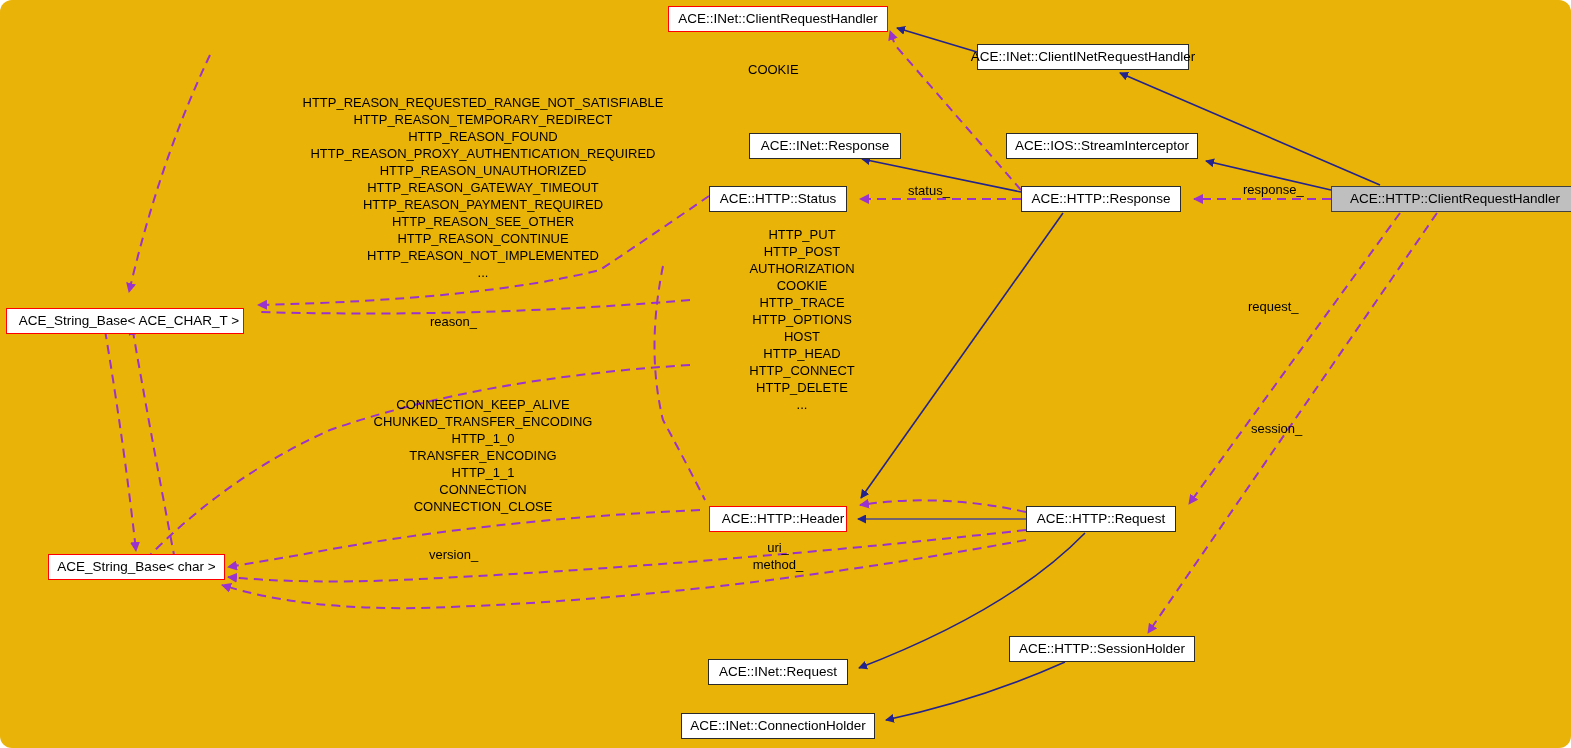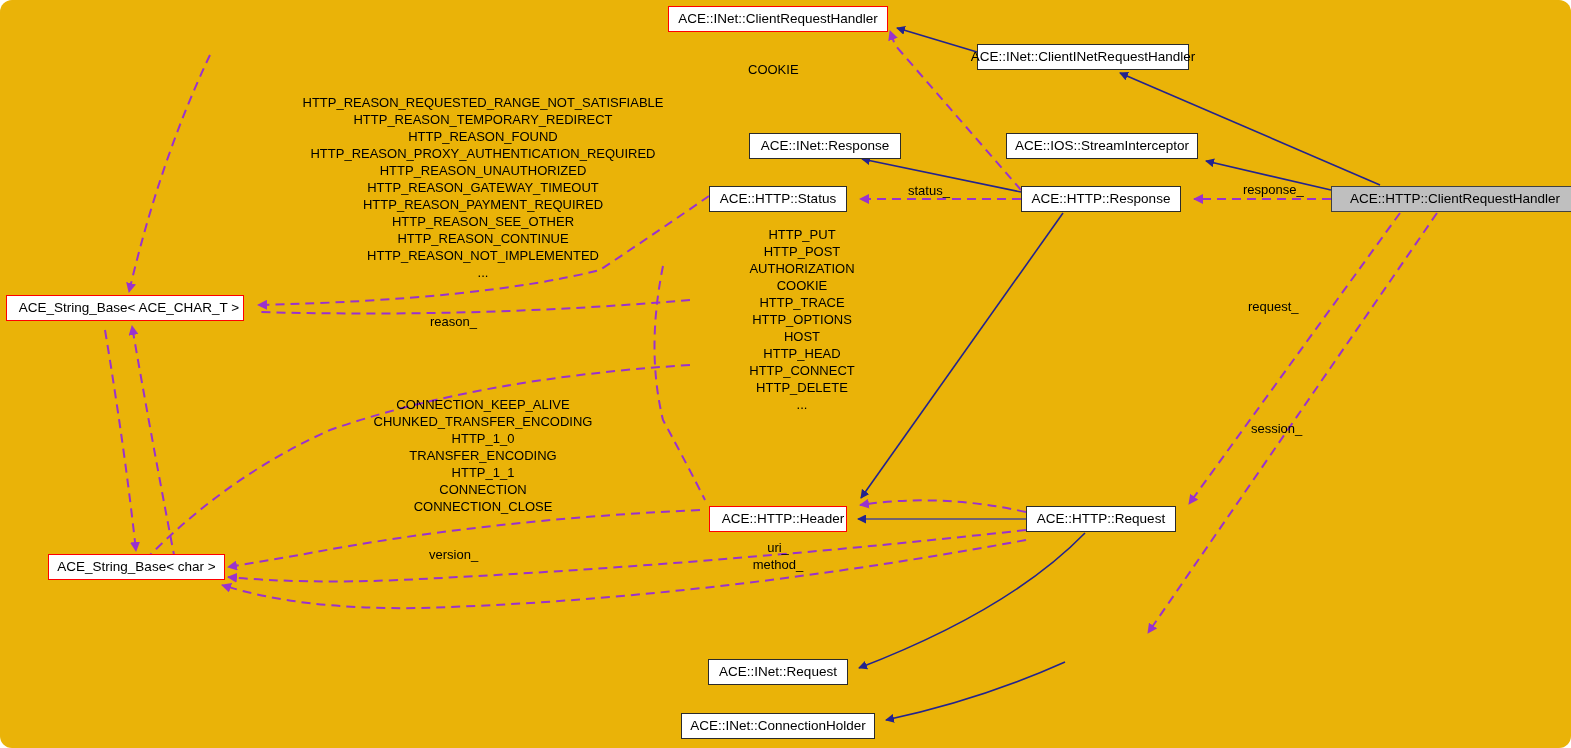--- a/index.html
+++ b/index.html
@@ -203,36 +203,39 @@
   </div>
 
   <div class="node thick" style="left:1021px; top:186px; width:160px;">
     <span>ACE::HTTP::Response</span>
   </div>
 
   <div class="node highlight" style="left:1331px; top:186px; width:248px;">
     <span>ACE::HTTP::ClientRequestHandler</span>
   </div>
 
-  <div class="node red" style="left:6px; top:295px; width:238px;padding-left:16px;">
+  <div class="node red" style="left:6px; top:308px; width:238px;padding-left:16px;">
     <span>ACE_String_Base&lt; ACE_CHAR_T &gt;</span>
   </div>
 
   <div class="node red" style="left:709px; top:506px; width:138px;padding-left:18px;">
     <span>ACE::HTTP::Header</span>
   </div>
 
   <div class="node thick" style="left:1026px; top:506px; width:150px;">
     <span>ACE::HTTP::Request</span>
   </div>
 
   <div class="node red" style="left:48px; top:554px; width:177px;">
     <span>ACE_String_Base&lt; char &gt;</span>
   </div>
 
+  <div class="node thick" style="left:1009px; top:636px; width:186px;">
+    <span>ACE::HTTP::SessionHolder</span>
+  </div>
 
   <div class="node thick" style="left:708px; top:659px; width:140px;">
     <span>ACE::INet::Request</span>
   </div>
 
   <div class="node thick" style="left:681px; top:713px; width:194px;padding-left:8px;">
     <span>ACE::INet::ConnectionHolder</span>
   </div>
 
   <div class="edge-label" style="left:748px; top:63px;">COOKIE</div>

